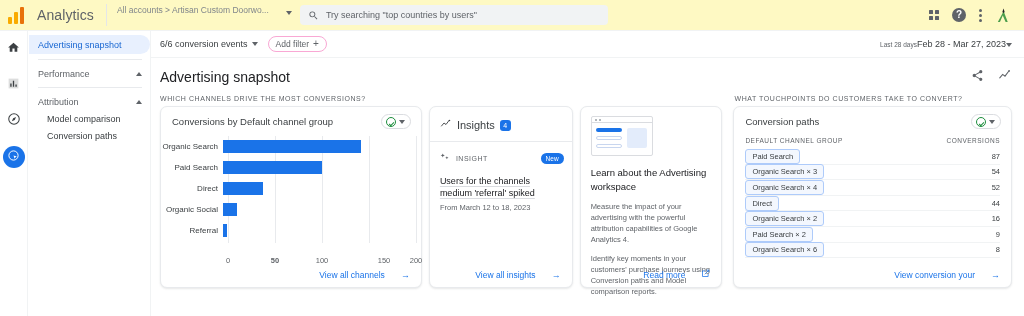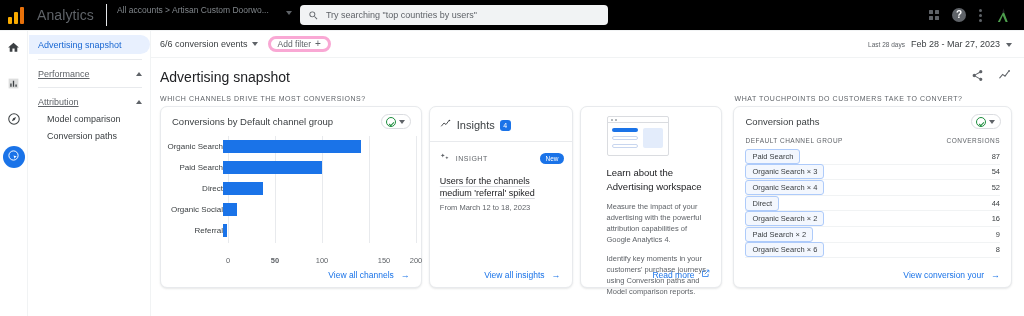--- a/index.html
+++ b/index.html
@@ -7,21 +7,21 @@
     width: 1024px; height: 316px;
     font-family: "Liberation Sans", sans-serif;
     background: #ffffff; color: #202124;
     overflow: hidden;
   }
   .app { position: relative; width: 1024px; height: 316px; }
 
   
   .topbar {
     position: absolute; top: 0; left: 0; width: 1024px; height: 31px;
-    background: #000000; display: flex; align-items: center;
+    background: #fef9c3; display: flex; align-items: center;
     border-bottom: 1px solid #f1f3f4;
   }
   .ga-logo { margin-left: 8px; width: 20px; height: 18px; position: relative; }
   .ga-logo i { position: absolute; bottom: 0; border-radius: 1px; display: block; }
   .ga-logo i.b1 { left: 0;  width: 4px; height: 7px;  background: #f9ab00; }
   .ga-logo i.b2 { left: 6px; width: 4px; height: 12px; background: #f9ab00; }
   .ga-logo i.b3 { left: 12px; width: 4px; height: 17px; background: #e8710a; }
   .brand { font-size: 14px; color: #5f6368; margin-left: 9px; letter-spacing: .1px; }
   .divider-v { width: 1px; height: 22px; background: #e4e6e9; margin: 0 10px 0 12px; }
   .acct { width: 175px; position: relative; height: 26px; }
@@ -64,55 +64,55 @@
     background: #fff; padding-top: 4px; border-right: 1px solid #f1f3f4;
   }
   .nav-pill {
     height: 19px; display: flex; align-items: center; padding-left: 9px;
     font-size: 9px; border-radius: 0 10px 10px 0; color: #3c4043; white-space: nowrap;
   }
   .nav-pill.sel { background: #e8f0fe; color: #1967d2; }
   .nav-sep { height: 1px; background: #e8eaed; margin: 5px 8px 5px 9px; }
   .nav-group {
     height: 17px; display: flex; align-items: center; padding: 0 8px 0 9px;
-    font-size: 9px; color: #5f6368; justify-content: space-between; text-decoration: underline;
+    font-size: 9px; color: #5f6368; justify-content: space-between;
   }
   .chev-up { width: 0; height: 0; border-left: 3px solid transparent; border-right: 3px solid transparent; border-bottom: 4px solid #5f6368; }
   .nav-sub { height: 17px; display: flex; align-items: center; padding-left: 18px; font-size: 9px; color: #3c4043; white-space: nowrap; }
 
   
   .content { position: absolute; top: 31px; left: 151px; width: 873px; height: 285px; background: #fff; }
   .ctrlbar { height: 27px; display: flex; align-items: center; padding: 0 12px 0 9px; border-bottom: 1px solid #f1f3f4; }
   .conv-evt { font-size: 9px; color: #3c4043; display: flex; align-items: center; gap: 4px; }
   .addfilter {
-    margin-left: 10px; height: 16px; border: 3px solid #f9a8d4; border-radius: 9px;
+    margin-left: 10px; height: 16px; border: 1px solid #f9a8d4; border-radius: 9px;
     display: flex; align-items: center; gap: 4px; padding: 0 7px; font-size: 8.5px; color: #5f6368;
   }
   .plus { font-size: 10px; line-height: 1; color: #5f6368; }
-  .daterange { margin-left: auto; display: flex; align-items: baseline; gap: 6px; }
+  .daterange { margin-left: auto; display: flex; align-items: baseline; }
   .daterange .lbl { font-size: 6.5px; color: #5f6368; }
   .daterange .val { font-size: 9px; color: #3c4043; }
 
   .page-head { display: flex; align-items: center; padding: 10px 12px 0 9px; }
   .page-title { font-size: 14px; color: #202124; font-weight: 400; }
   .page-actions { margin-left: auto; display: flex; gap: 14px; align-items: center; }
 
   .sect-row { display: flex; padding: 9px 12px 0 9px; gap: 8px; }
   .sect-label { font-size: 7px; letter-spacing: .55px; color: #5f6368; text-transform: uppercase; }
   .sect-left { width: 578px; }
   .sect-right { width: 283px; }
 
   .cards { display: flex; gap: 7px; padding: 4px 12px 0 9px; align-items: flex-start; }
   .card {
     background: #fff; border: 1px solid #e8eaed; border-radius: 7px;
     box-shadow: 0 1px 2px rgba(60,64,67,.12); height: 182px; position: relative;
   }
   .card.chart { width: 266px; }
   .card.insights { width: 146px; }
-  .card.learn { width: 145px; padding-left: 16px; }
+  .card.learn { width: 145px; }
   .card.paths { width: 283px; margin-left: 4px; }
 
   .card-title { font-size: 9.5px; color: #3c4043; padding: 9px 0 0 11px; }
   .chip-ok {
     position: absolute; right: 10px; top: 7px; height: 15px; border: 1px solid #dadce0;
     border-radius: 9px; display: flex; align-items: center; gap: 3px; padding: 0 5px 0 4px; background: #fff;
   }
   .ok-circle {
     width: 10px; height: 10px; border-radius: 50%; border: 1.2px solid #1e8e3e;
     position: relative;
@@ -120,31 +120,31 @@
   .ok-circle:after {
     content: ""; position: absolute; left: 2px; top: 4px; width: 4px; height: 2px;
     border-left: 1.2px solid #1e8e3e; border-bottom: 1.2px solid #1e8e3e;
     transform: rotate(-45deg);
   }
 
   
   .plot { position: relative; margin: 9px 0 0 0; height: 118px; }
   .plot-rows { position: absolute; left: 0; top: 0; width: 100%; }
   .brow { height: 21px; display: flex; align-items: center; }
-  .blabel { width: 62px; text-align: right; font-size: 8px; color: #3c4043; }
+  .blabel { width: 62px; text-align: right; font-size: 8px; color: #3c4043; padding-right: 5px; }
   .btrack { position: relative; width: 188px; height: 21px; display: flex; align-items: center; }
   .bar { height: 13px; background: #1a73e8; }
   .gridlines { position: absolute; left: 67px; top: 0; width: 188px; height: 107px; }
   .gridlines s { position: absolute; top: 0; width: 1px; height: 107px; background: #e8eaed; display: block; }
   .axis { position: relative; margin-left: 67px; width: 188px; height: 14px; }
   .axis span { position: absolute; top: 2px; font-size: 7.5px; color: #5f6368; transform: translateX(-50%); }
 
   .card-foot {
     position: absolute; bottom: 7px; right: 11px; font-size: 8.5px; color: #1a73e8;
-    display: flex; align-items: center; gap: 7px;
+    display: flex; align-items: center; gap: 16px;
   }
 
   
   .ins-head { display: flex; align-items: center; gap: 5px; padding: 9px 0 0 10px; }
   .ins-head .t { font-size: 11px; color: #3c4043; }
   .badge-cnt {
     background: #1a73e8; color: #fff; font-size: 7px; border-radius: 3px;
     min-width: 11px; height: 11px; display: flex; align-items: center; justify-content: center; padding: 0 2px;
   }
   .ins-sep { height: 1px; background: #e8eaed; margin: 7px 0 0 0; }

